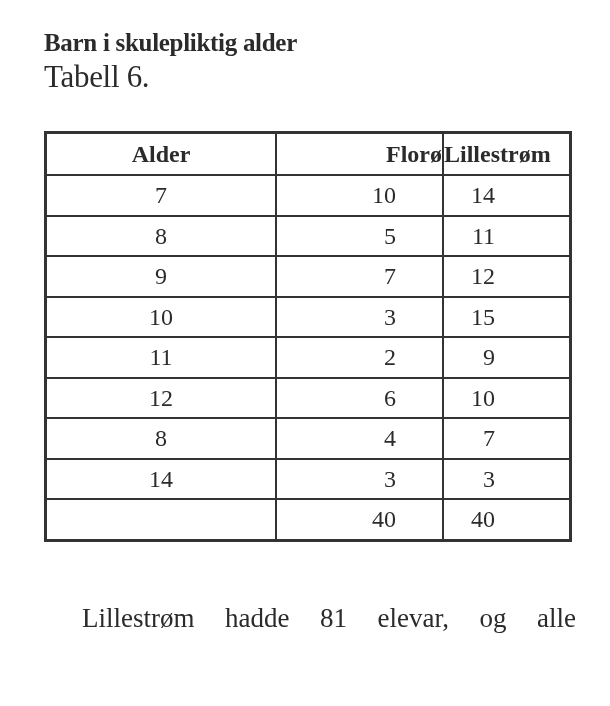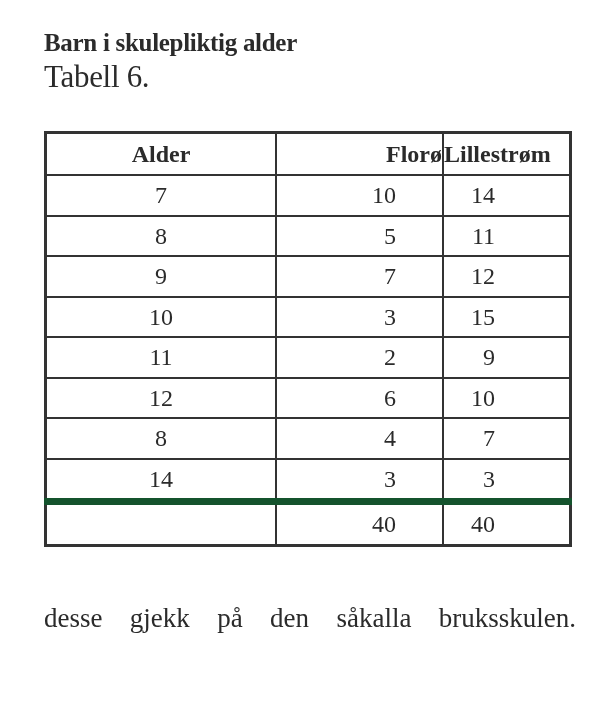--- a/index.html
+++ b/index.html
@@ -49,21 +49,21 @@
     }
     table.data th {
       font-weight: bold;
       height: 40px;
     }
     table.data th.c0, table.data td.c0 { width: 228px; text-align: center; }
     table.data th.c1 { width: 148px; text-align: right; padding-left: 17px; }
     table.data th.c2 { text-align: left; }
     table.data td.c1 { text-align: right; padding-right: 46px; }
     table.data td.c2 { text-align: right; padding-right: 74px; }
-    table.data tr.total td { border-top: 7px solid #14532d; }
+    table.data tr.total td { border-top: 1px solid #14532d; }
     .para {
       position: absolute;
       left: 44px;
       top: 600px;
       width: 532px;
       font-size: 27px;
       line-height: 36px;
       text-align: justify;
       text-align-last: justify;
     }
@@ -131,14 +131,14 @@
     </tr>
     <tr class="total">
       <td class="c0"></td>
       <td class="c1">40</td>
       <td class="c2">40</td>
     </tr>
   </tbody>
 </table>
 
 <div class="para">
-  <span class="line">desse gjekk på den såkalla bruksskulen.</span>
+  <span class="line first">Lillestrøm hadde 81 elevar, og alle</span>
 </div>
 
 </body></html>

